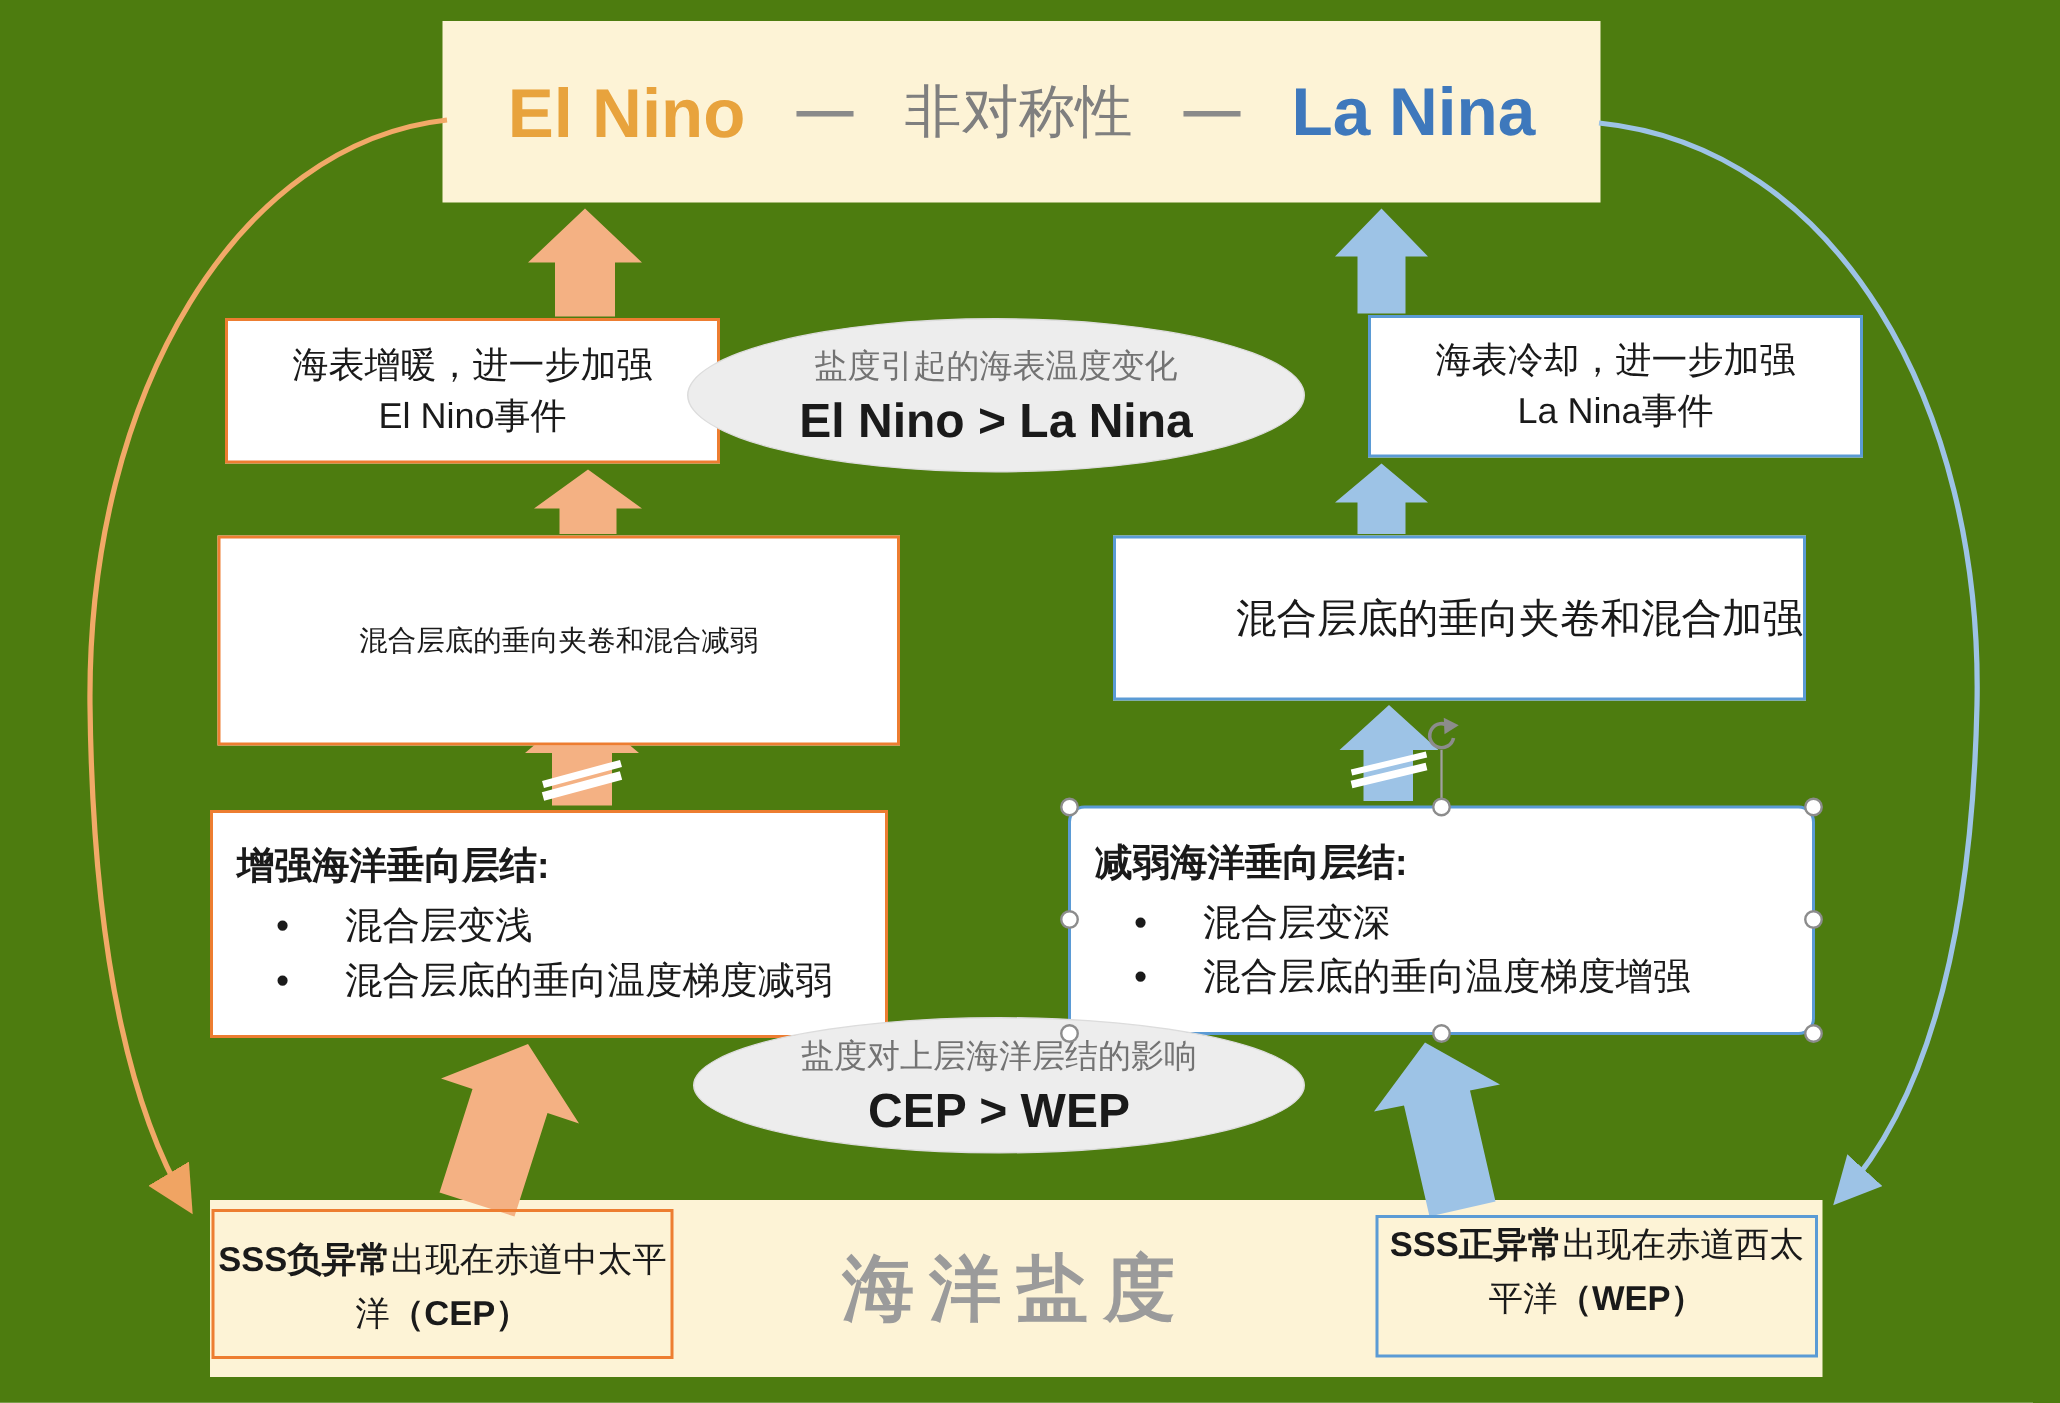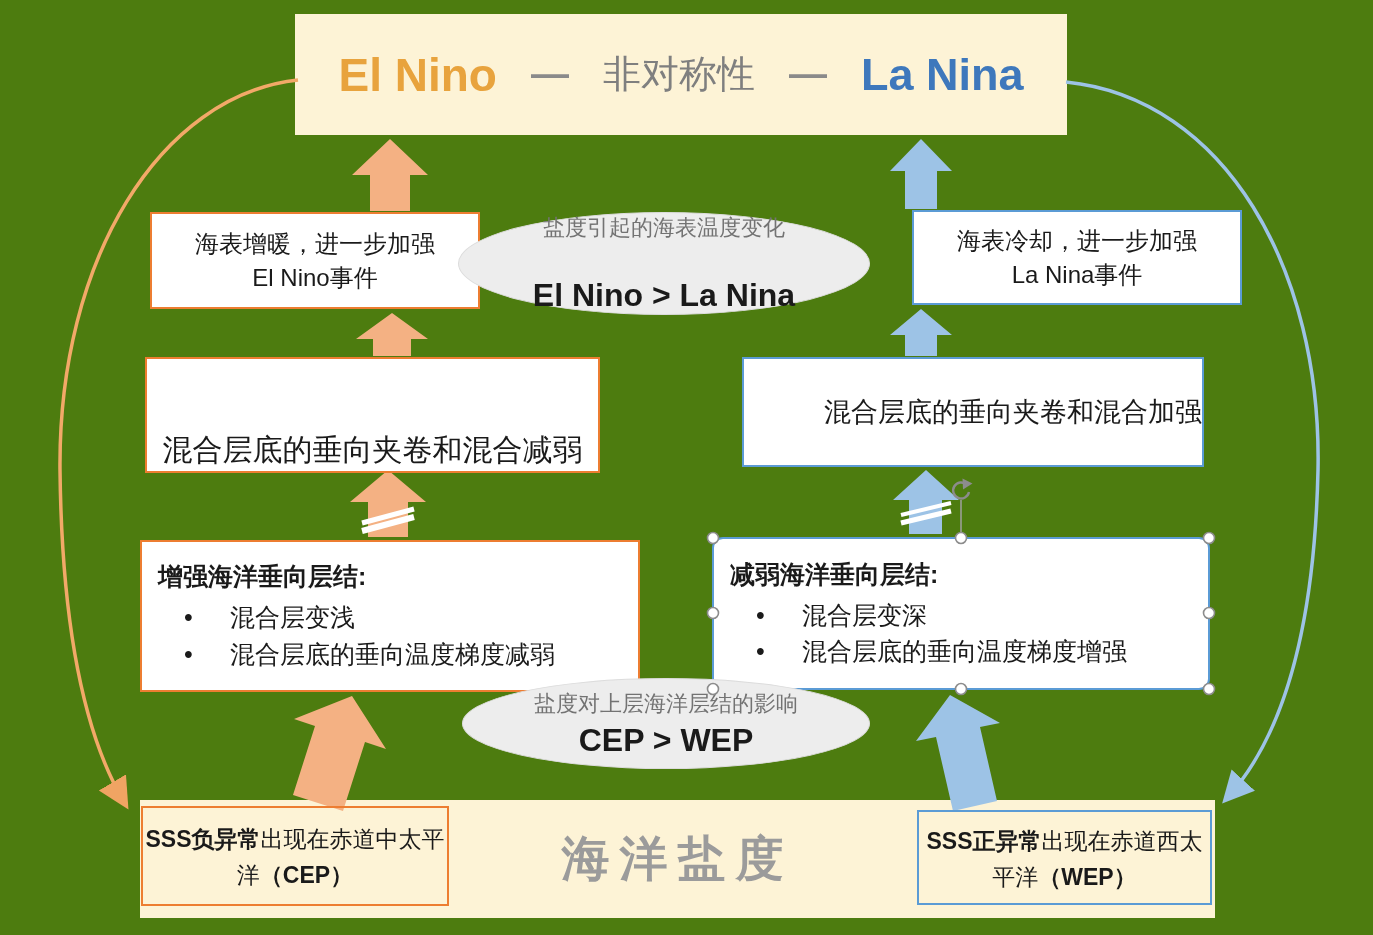--- a/index.html
+++ b/index.html
@@ -22,39 +22,39 @@
   svg#handles-layer { z-index:6; }
 
   .box { position:absolute; background:#ffffff; border:2px solid; z-index:3;
     display:flex; flex-direction:column; align-items:center; justify-content:center;
     text-align:center; color:#1a1a1a; }
   .obox { border-color:#ED7D31; }
   .bbox { border-color:#5B9BD5; }
 
   #box-l1 { left:150px; top:212px; width:330px; height:97px; font-size:24px; line-height:1.4; }
   #box-r1 { left:912px; top:210px; width:330px; height:95px; font-size:24px; line-height:1.4; }
-  #box-l2 { left:145px; top:357px; width:455px; height:116px; font-size:30px;justify-content:flex-end; }
+  #box-l2 { left:145px; top:357px; width:455px; height:140px; font-size:19px; }
   #box-r2 { left:742px; top:357px; width:462px; height:110px; font-size:27px;align-items:flex-end; }
 
   .strat { align-items:flex-start !important; text-align:left !important; padding:10px 10px 10px 16px; }
-  #box-l3 { left:140px; top:540px; width:500px; height:152px; font-size:25px; }
+  #box-l3 { left:140px; top:540px; width:452px; height:152px; font-size:25px; }
   #box-r3 { left:712px; top:537px; width:498px; height:153px; font-size:25px;border-radius:11px; }
   .strat .strat-title { font-weight:bold; margin-bottom:6px; }
   .strat .bullet { display:flex; line-height:1.45; }
   .strat .bullet::before { content:"\2022"; width:46px; padding-left:26px; flex:0 0 46px; }
 
   #box-l4 { left:141px; top:806px; width:308px; height:100px; font-size:23px; line-height:1.55;
             background:transparent; z-index:3; display:block; padding-top:14px; }
   #box-r4 { left:917px; top:810px; width:295px; height:95px; font-size:23px; line-height:1.55;
-            background:transparent; z-index:3; display:block; padding-top:12px; }
+            background:transparent; z-index:3; display:block; }
   .sss b { font-weight:bold; }
 
   .ellipse { position:absolute; border-radius:50%; background:#EDEDED; border:1px solid #DCDCDC;
     z-index:4; display:flex; flex-direction:column; align-items:center; justify-content:center; }
-  #ellipse-top    { left:458px; top:212px; width:412px; height:103px;justify-content:space-between; }
+  #ellipse-top    { left:458px; top:212px; width:412px; height:103px; }
   #ellipse-bottom { left:462px; top:678px; width:408px; height:91px; }
   .ell-l1 { font-size:22px; color:#737373; }
   .ell-l2 { font-size:32px; font-weight:bold; color:#1a1a1a; margin-top:3px; }
 </style>
 </head>
 <body>
 
 <div id="canvas">
 
   <div id="banner-top" class="banner">

